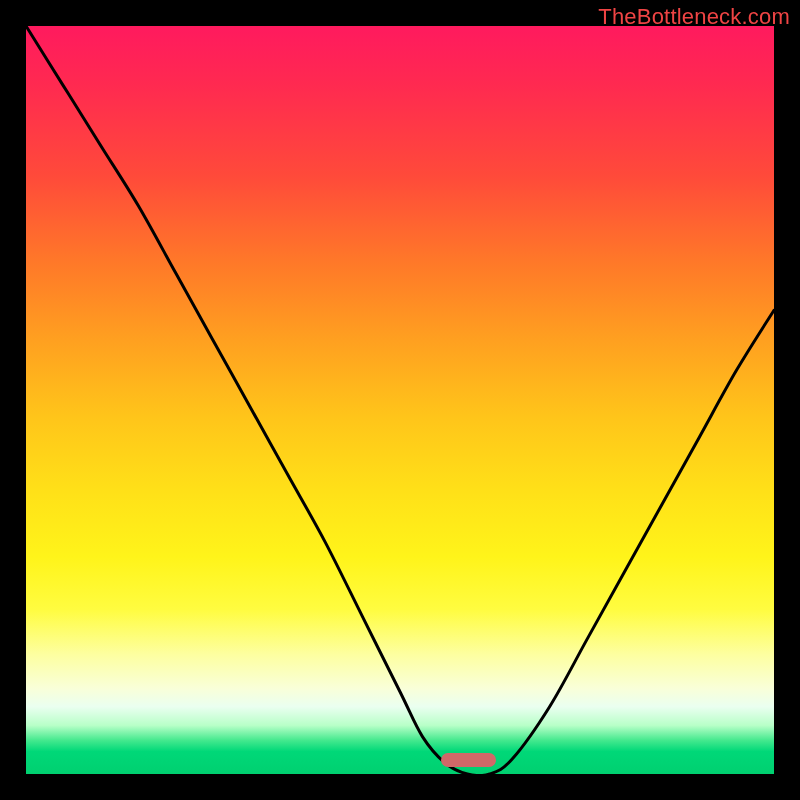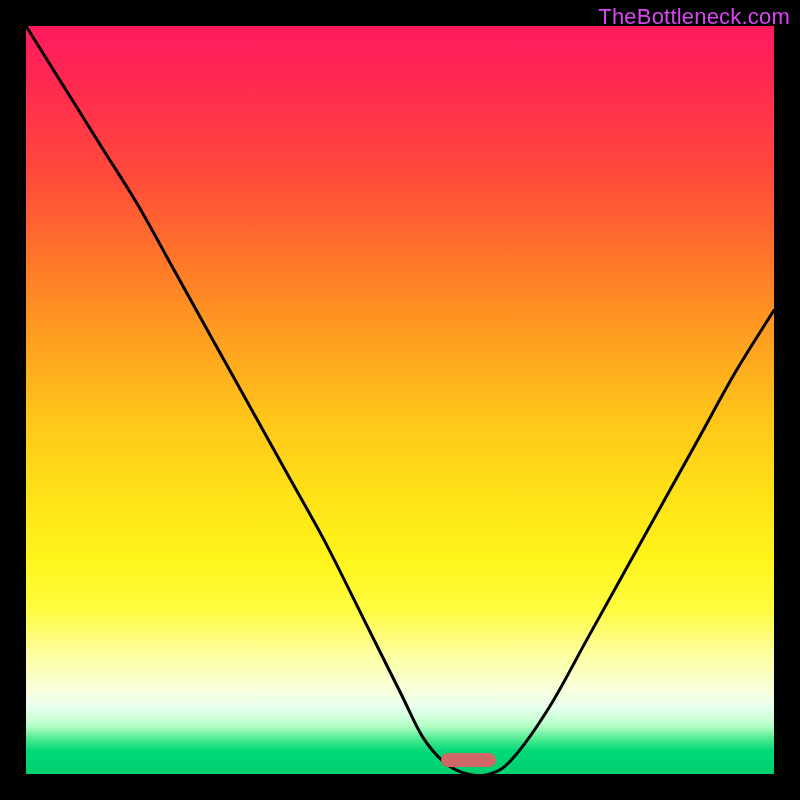--- a/index.html
+++ b/index.html
@@ -54,21 +54,21 @@
   .marker {
     position: absolute;
     height: 14px;
     border-radius: 7px;
     background: #d06868;
   }
   .watermark {
     position: absolute;
     top: 4px;
     right: 10px;
-    color: #d946ef;
+    color: #ef4444;
     font-size: 22px;
     font-weight: 500;
     letter-spacing: 0.2px;
     user-select: none;
   }
 </style>
 </head>
 <body>
 
 <div class="frame">

